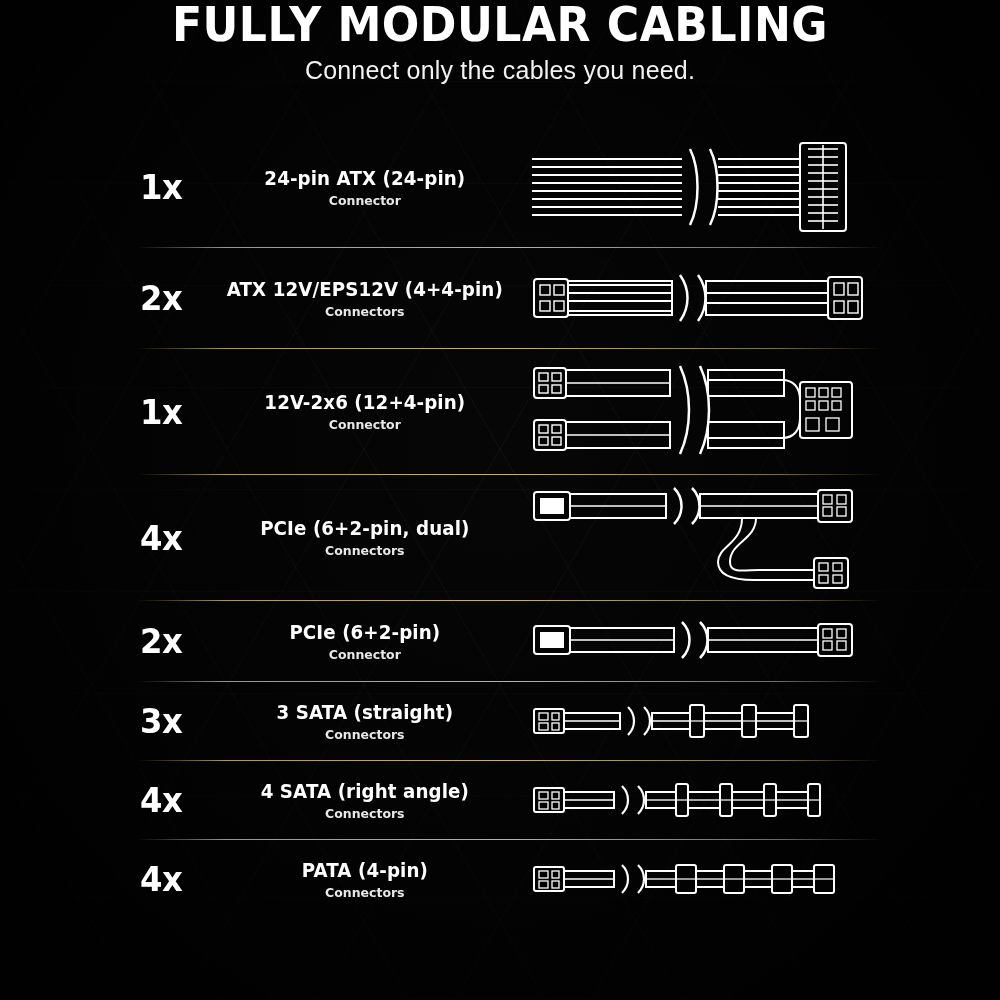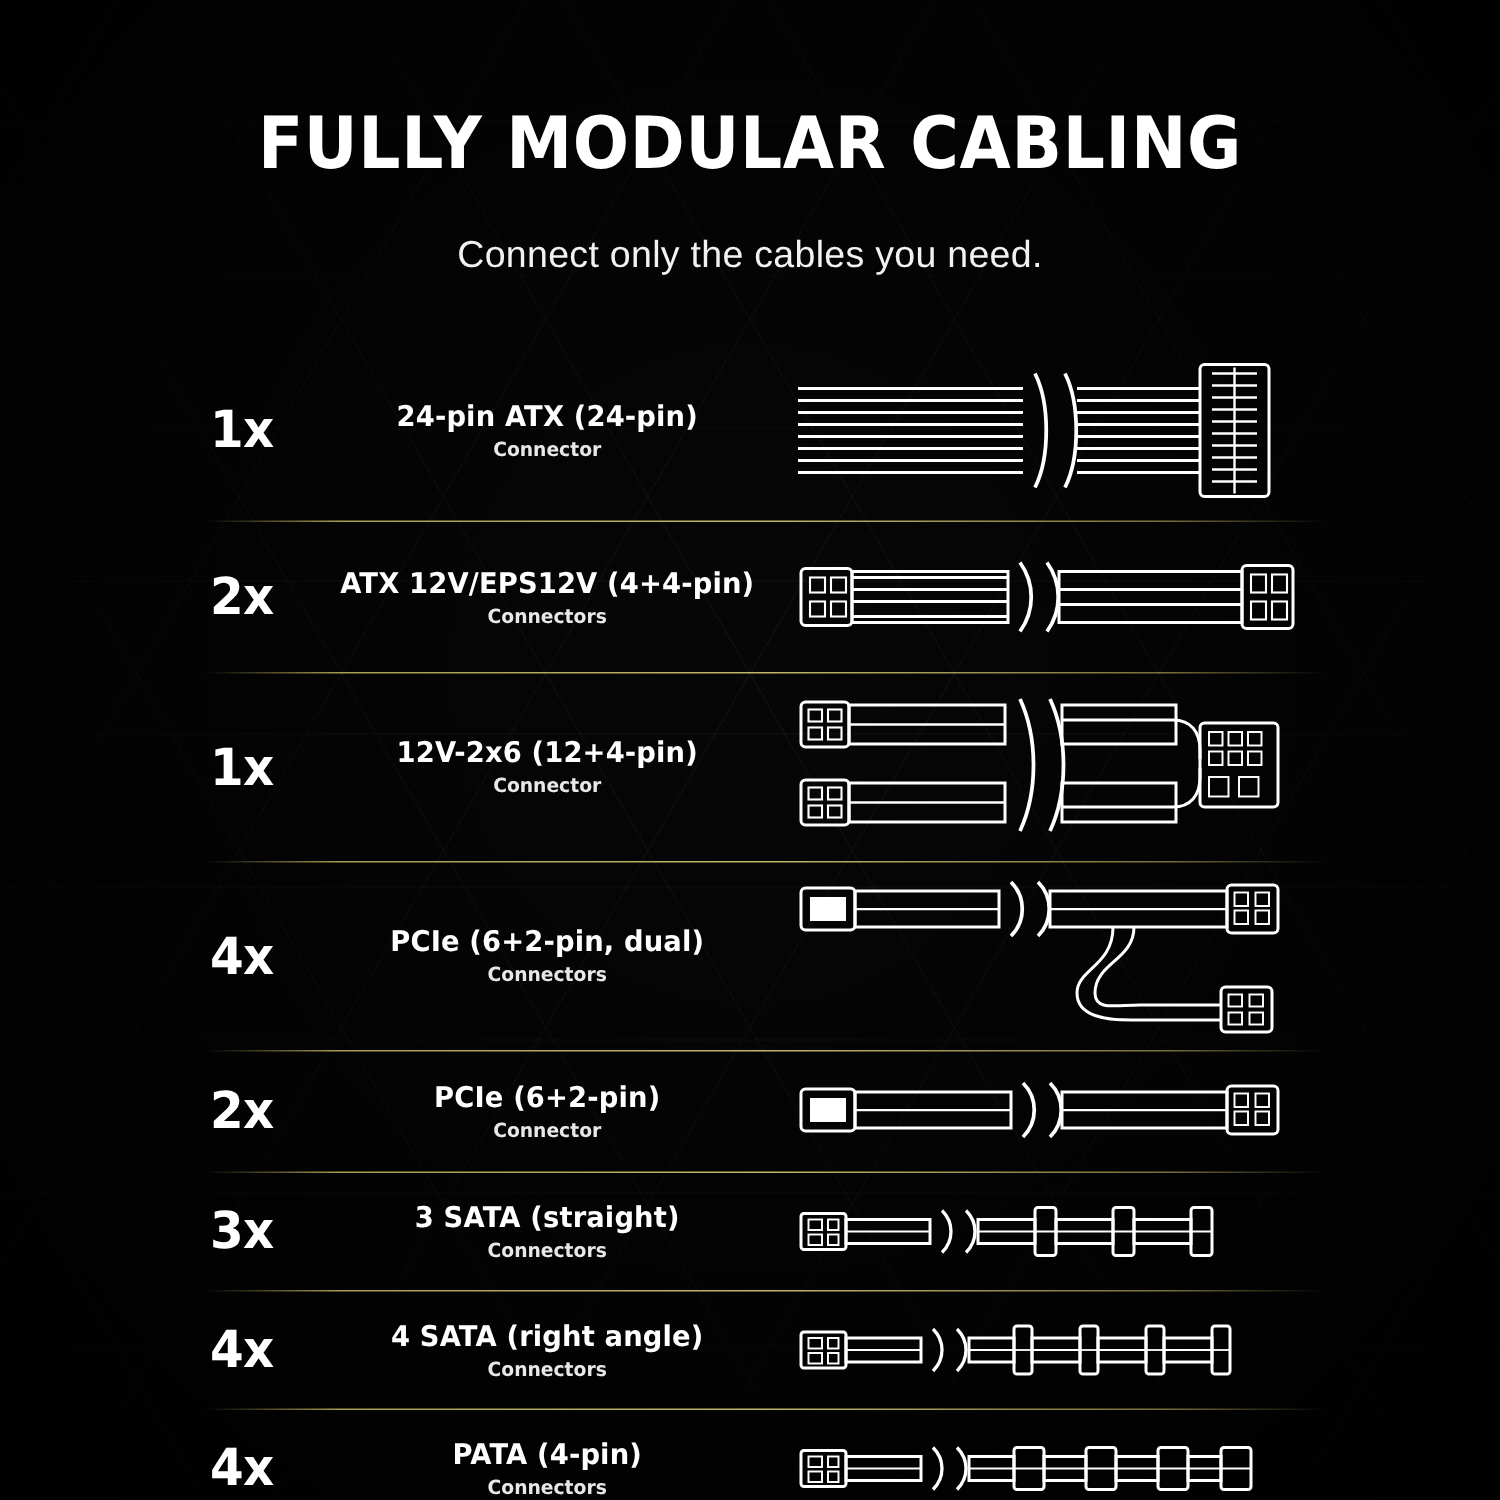--- a/index.html
+++ b/index.html
@@ -43,35 +43,34 @@
 
   .content {
     position: relative;
     z-index: 3;
     width: 1000px;
     height: 1000px;
   }
 
   
   .header {
-    padding-top: 72px;
     text-align: center;
   }
   .title {
     font-family: "DejaVu Sans", sans-serif;
     font-weight: bold;
     font-size: 48px;
     letter-spacing: 0.5px;
     line-height: 1;
     color: #ffffff;
     transform: scaleX(0.92);
     text-transform: uppercase;
   }
   .subtitle {
-    margin-top: 36px;
+    margin-top: 8px;
     font-size: 25px;
     font-weight: normal;
     color: #f2f2f2;
     letter-spacing: 0.2px;
   }
 
   
   .cable-list {
     margin-top: 42px;
     padding: 0 118px 0 138px;

